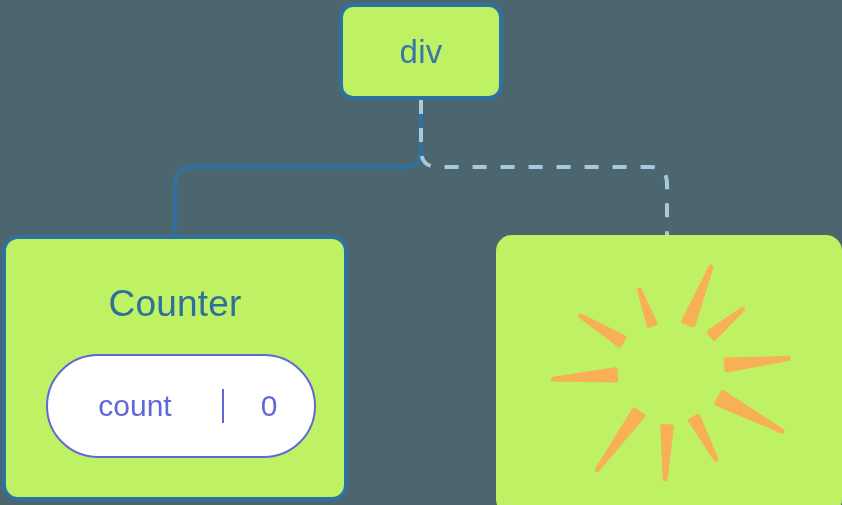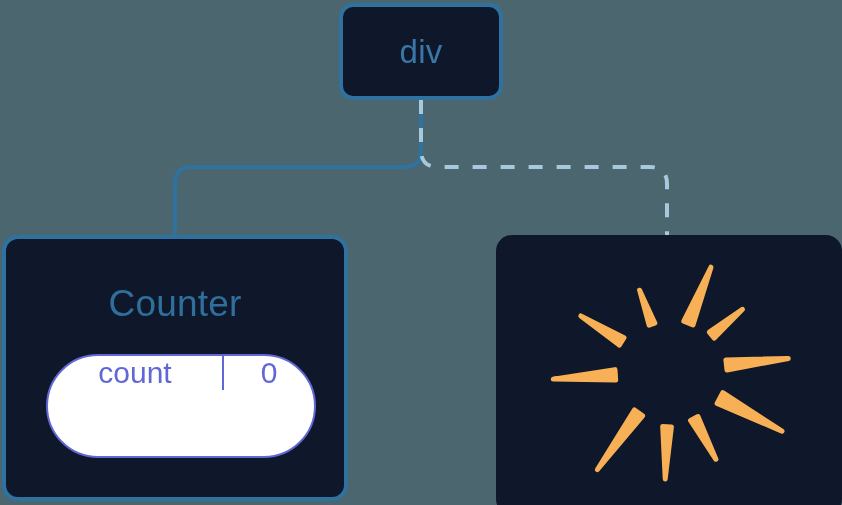--- a/index.html
+++ b/index.html
@@ -23,21 +23,21 @@
     position: absolute;
     left: 0;
     top: 0;
     width: 842px;
     height: 505px;
     overflow: visible;
   }
 
   .node {
     position: absolute;
-    background: #0f172a;
+    background: #bef264;
     border: 4px solid #2f72a0;
     border-radius: 14px;
     box-sizing: border-box;
     z-index: 2;
   }
 
   
   #node-div {
     left: 339px;
     top: 3px;
@@ -74,21 +74,21 @@
   .state-pill {
     position: absolute;
     left: 40px;
     top: 115px;
     width: 270px;
     height: 104px;
     border: 2px solid #6168d6;
     border-radius: 52px;
     box-sizing: border-box;
     display: flex;
-    align-items: flex-start;
+    align-items: center;
     background: #ffffff;
   }
   .pill-key {
     flex: 0 0 176px;
     display: flex;
     align-items: center;
     justify-content: center;
     color: #6168d6;
     font-size: 30px;
     border-right: 2px solid #6168d6;

